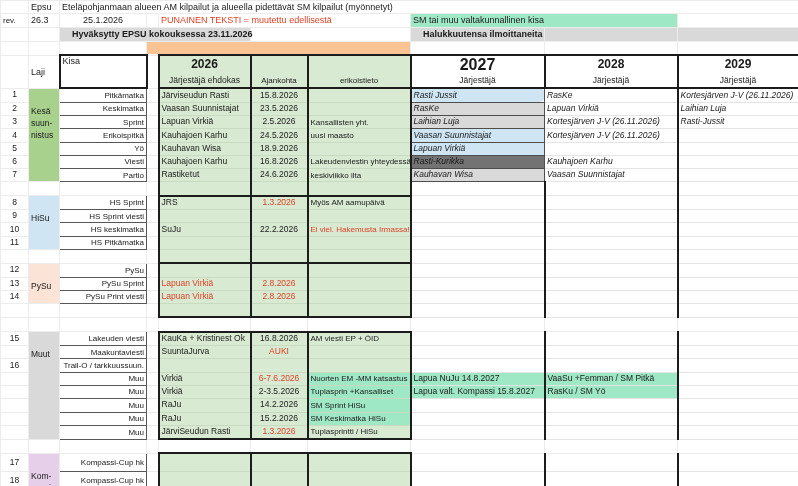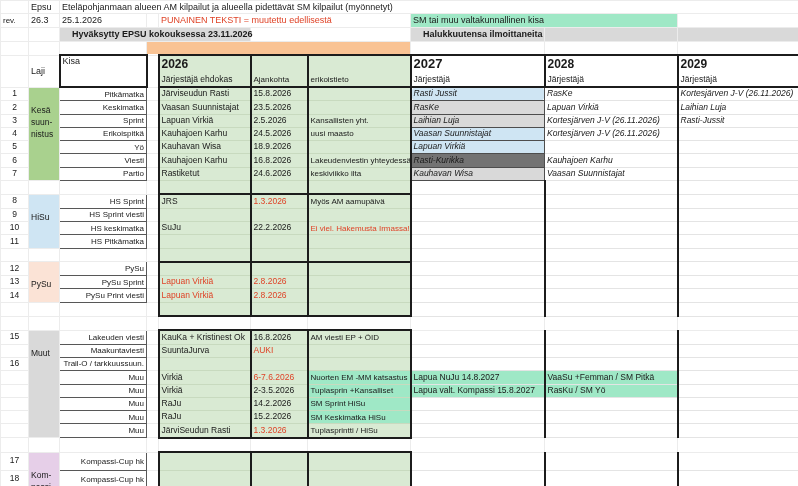--- a/index.html
+++ b/index.html
@@ -11,21 +11,21 @@
   td{
     font-size:8.5px;line-height:1.15;padding:0 2px;margin:0;
     overflow:hidden;white-space:nowrap;vertical-align:middle;
     border:1px solid #ececec;height:12.3px;
   }
   tr.hr1 td{height:12px} tr.hr2 td,tr.hr3 td{height:13px} tr.hr4 td{height:12px}
   tr.hr5 td{height:17px} tr.hr6 td{height:13px}
   .ovf{overflow:visible;white-space:nowrap}
   .b{font-weight:bold}
   .it{font-style:italic}
-  .ctr{text-align:left}
+  .ctr{text-align:center}
   .red{color:#df4327}
   .sz9{font-size:9px}
   .sz8{font-size:8px}
   .rownum{text-align:center;color:#1a1a1a;}
   
   .kisa{border:1px solid #575757;background:#fff;font-size:8px;text-align:right;}
   
   .gb{background:#d9ead3;border-bottom:1px solid #c8dabf;border-top:1px solid #c8dabf;}
   .vl{border-left:2px solid #1c1c1c;}
   .vr{border-right:2px solid #1c1c1c;}
@@ -95,21 +95,21 @@
   </tr>
 
   <tr class="hr5">
     <td rowspan="2"></td>
     <td rowspan="2" class="sz9">Laji</td>
     <td rowspan="2" class="hbox sz9" style="vertical-align:top">Kisa</td>
     <td rowspan="2"></td>
     <td class="hbox hgreen ctr b" style="font-size:12px;border-bottom:none">2026</td>
     <td class="hbox hgreen" style="border-bottom:none"></td>
     <td class="hbox hgreen" style="border-bottom:none"></td>
-    <td class="hbox ctr b" style="font-size:13px;border-bottom:none">2027</td>
+    <td class="hbox ctr b" style="font-size:16px;border-bottom:none">2027</td>
     <td class="hbox ctr b" style="font-size:12px;border-bottom:none">2028</td>
     <td class="hbox ctr b" style="font-size:12px;border-bottom:none">2029</td>
   </tr>
   <tr class="hr6">
     <td class="hbox hgreen ctr" style="border-top:none">Järjestäjä ehdokas</td>
     <td class="hbox hgreen ctr sz8" style="border-top:none">Ajankohta</td>
     <td class="hbox hgreen ctr sz8" style="border-top:none">erikoistieto</td>
     <td class="hbox ctr" style="border-top:none">Järjestäjä</td>
     <td class="hbox ctr" style="border-top:none">Järjestäjä</td>
     <td class="hbox ctr" style="border-top:none">Järjestäjä</td>

